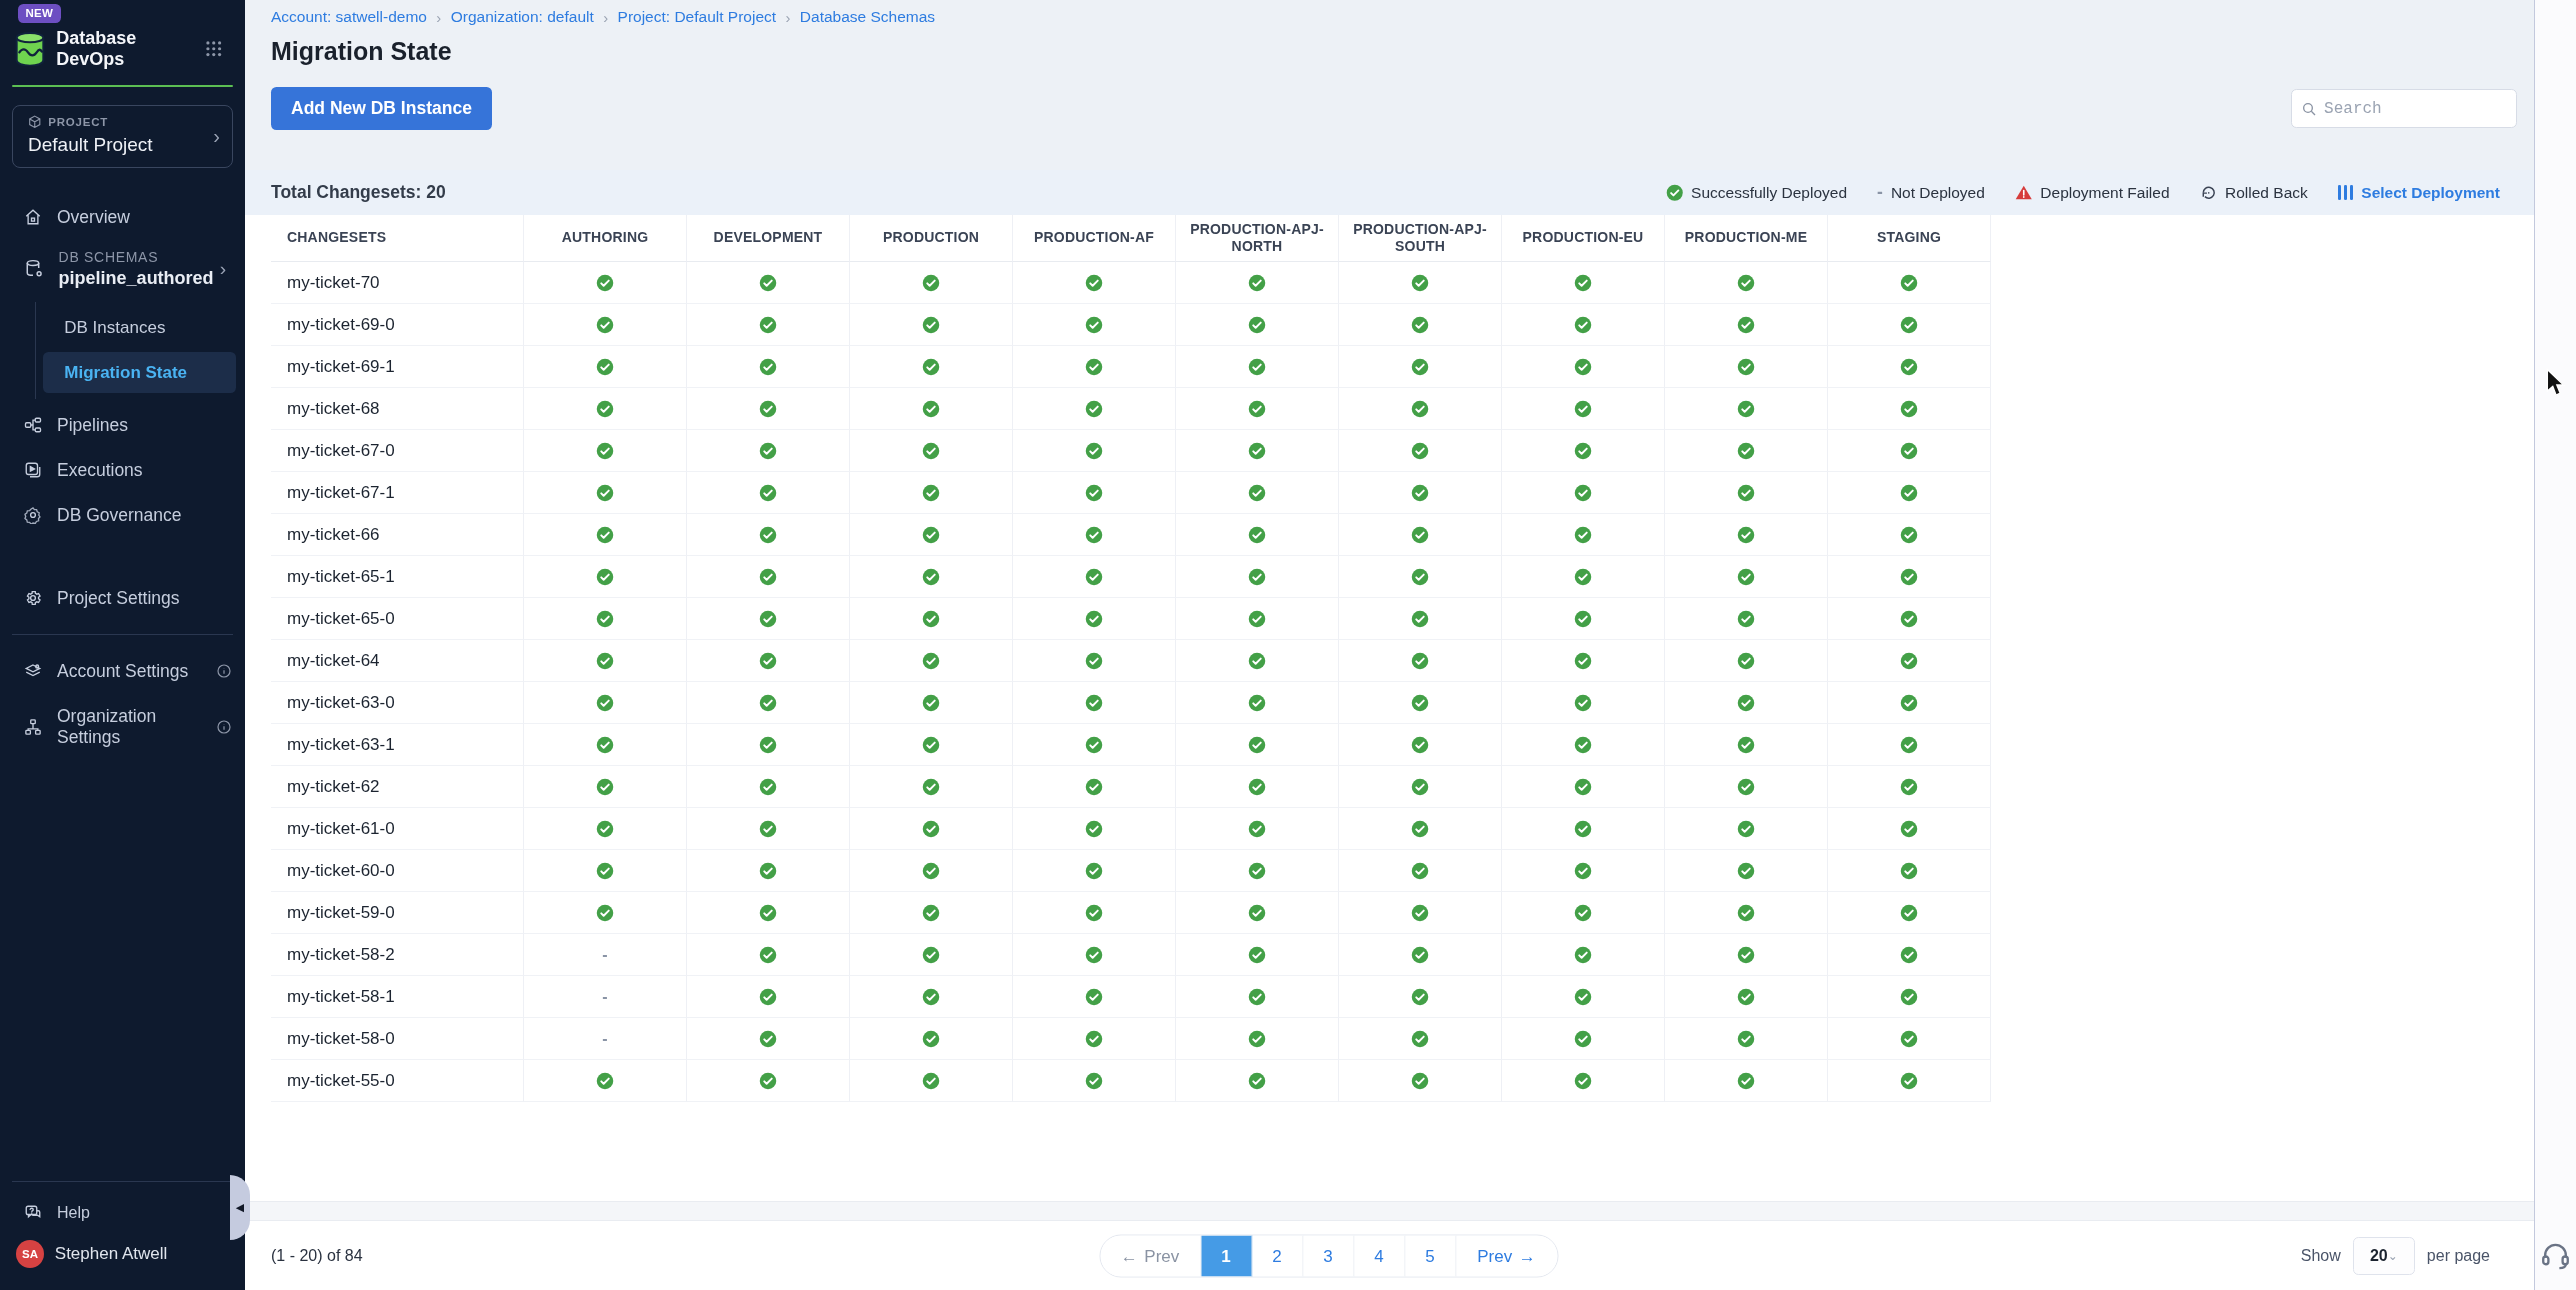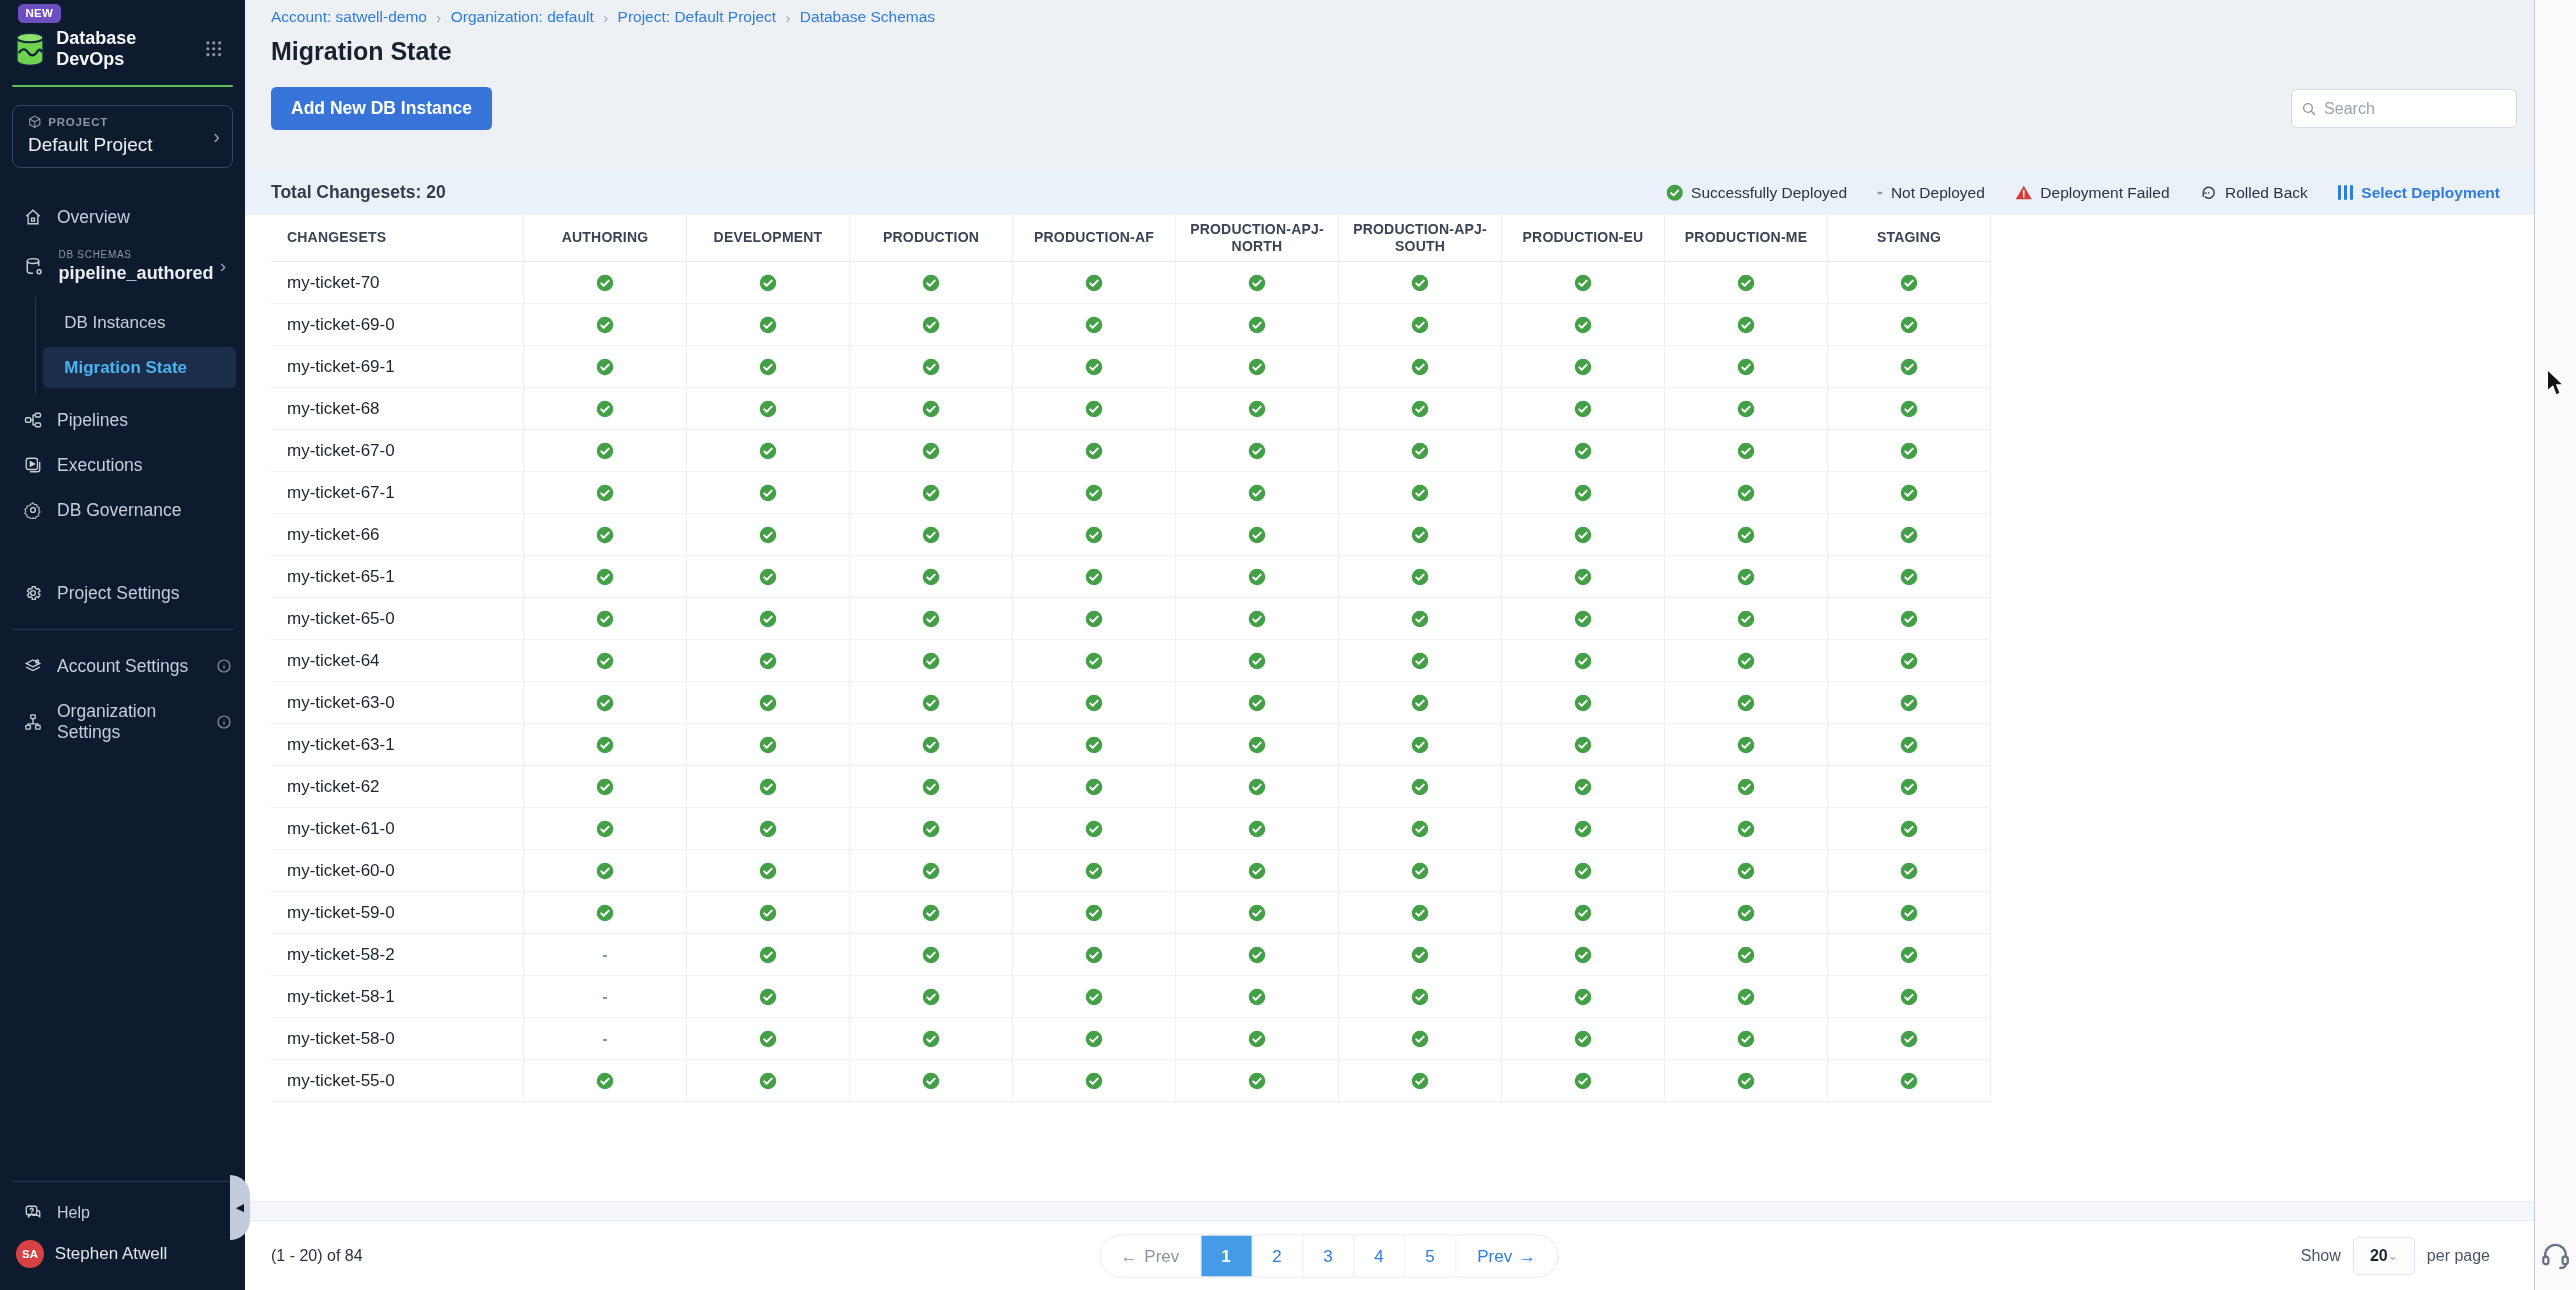--- a/index.html
+++ b/index.html
@@ -16,21 +16,21 @@
   .green-rule { height:2px; background:#5cbf53; margin:15px 12px 0 12px; border-radius:1.3px; }
   .project-box { margin:17.5px 12px 0 12px; border:1.3px solid #39465f; border-radius:8px; padding:9.4px 10.8px 10.8px 15px; position:relative; cursor:pointer; }
   .project-label-row { display:flex; align-items:center; gap:6.7px; color:#8d96a8; font-size:11.5px; letter-spacing:0.8px; font-weight:600; }
   .project-name { color:#eef1f6; font-size:19px; margin-top:5.4px; }
   .project-chevron { position:absolute; right:12px; top:50%; transform:translateY(-50%); color:#9aa3b5; font-size:20px; }
   .nav { margin-top:27px; }
   .nav-item { display:flex; align-items:center; gap:15px; padding:12px 13.5px 12px 24px; font-size:17.5px; color:#c6cede; cursor:pointer; }
   .nav-item svg { width:18px; height:18px; flex:none; }
   .nav-two-line { display:flex; align-items:center; gap:15px; padding:9.4px 13.5px 9.4px 24px; cursor:pointer; position:relative; }
   .nav-two-line svg { width:19.6px; height:19.6px; }
-  .schemas-label { font-size:10px; color:#8d96a8; letter-spacing:0.7px; }
+  .schemas-label { font-size:14px; color:#8d96a8; letter-spacing:0.7px; }
   .schemas-value { font-size:18px; color:#e9edf4; font-weight:600; margin-top:2.7px; }
   .nav-chevron { position:absolute; right:19px; color:#9aa3b5; font-size:19px; }
   .subnav { margin:4px 0 4px 35px; border-left:1.3px solid #2a3750; padding:2.7px 0 2.7px 0; }
   .subnav-item { font-size:17px; color:#c6cede; padding:10.8px 10.8px 10.8px 21.6px; margin:2.7px 9.4px 2.7px 6.7px; cursor:pointer; }
   .subnav-item.active { background:#1c2d49; border-radius:5.4px; color:#4ab3f2; font-weight:700; }
   .side-divider { height:1.3px; background:#2a3750; margin:13.5px 12px; }
   .info-icon { margin-left:auto; color:#8d96a8; width:16px !important; height:16px !important; }
   .sidebar-bottom { margin-top:auto; padding-bottom:16px; }
   .user-row { display:flex; align-items:center; gap:10.8px; padding:10.8px 13.5px 6.7px 16px; cursor:pointer; }
   .avatar { width:28px; height:28px; border-radius:50%; background:#d64242; color:#fff; font-size:11.5px; font-weight:700; display:flex; align-items:center; justify-content:center; }
@@ -42,21 +42,21 @@
   .main { flex:1; height:100%; display:flex; flex-direction:column; background:#edf1f6; }
   .top-zone { padding:8px 17px 0 26px; height:170px; }
   .breadcrumb { display:flex; align-items:center; gap:9.4px; font-size:15.5px; }
   .breadcrumb a { color:#2e7ce0; text-decoration:none; cursor:pointer; }
   .crumb-sep { color:#9aa3b2; font-size:15px; }
   .page-title { font-size:25px; font-weight:700; color:#1a212c; margin-top:10.8px; }
   .actions-row { margin-top:21.6px; display:flex; align-items:center; }
   .add-btn { background:#3674d9; color:#fff; border:none; border-radius:5.4px; font-size:17.5px; font-weight:700; padding:10.8px 20px; cursor:pointer; font-family:"Liberation Sans", sans-serif; }
   .search-box { margin-left:auto; width:226px; height:39px; background:#fff; border:1.3px solid #d7dce6; border-radius:5.4px; display:flex; align-items:center; padding:0 9.4px; gap:6.7px; }
   .search-box svg { width:16px; height:16px; color:#8a93a3; flex:none; }
-  .search-box input { border:none; outline:none; font-size:16px; color:#0f766e; width:100%; font-family:Liberation Sans, sans-serif; background:transparent; }
+  .search-box input { border:none; outline:none; font-size:16px; color:#0f766e; width:100%; font-family:Liberation Mono, monospace; background:transparent; }
   .search-box input::placeholder { color:#9aa3b2; }
 
   .summary-strip { height:45px; background:#ebf1f9; display:flex; align-items:center; padding:0 34px 0 26px; }
   .total-label { font-size:17.5px; font-weight:700; color:#333c4a; }
   .legend { margin-left:auto; display:flex; align-items:center; gap:30px; }
   .legend-item { display:flex; align-items:center; gap:8px; font-size:15.5px; color:#2b3340; }
   .legend-item svg { width:17.5px; height:17.5px; }
   .legend-dash { color:#8a94a6; font-size:17.5px; font-weight:700; }
   .select-instances { display:flex; align-items:center; gap:8px; font-size:15.5px; font-weight:700; color:#2e7ce0; cursor:pointer; }
   .bars-icon { display:flex; gap:2.7px; }

